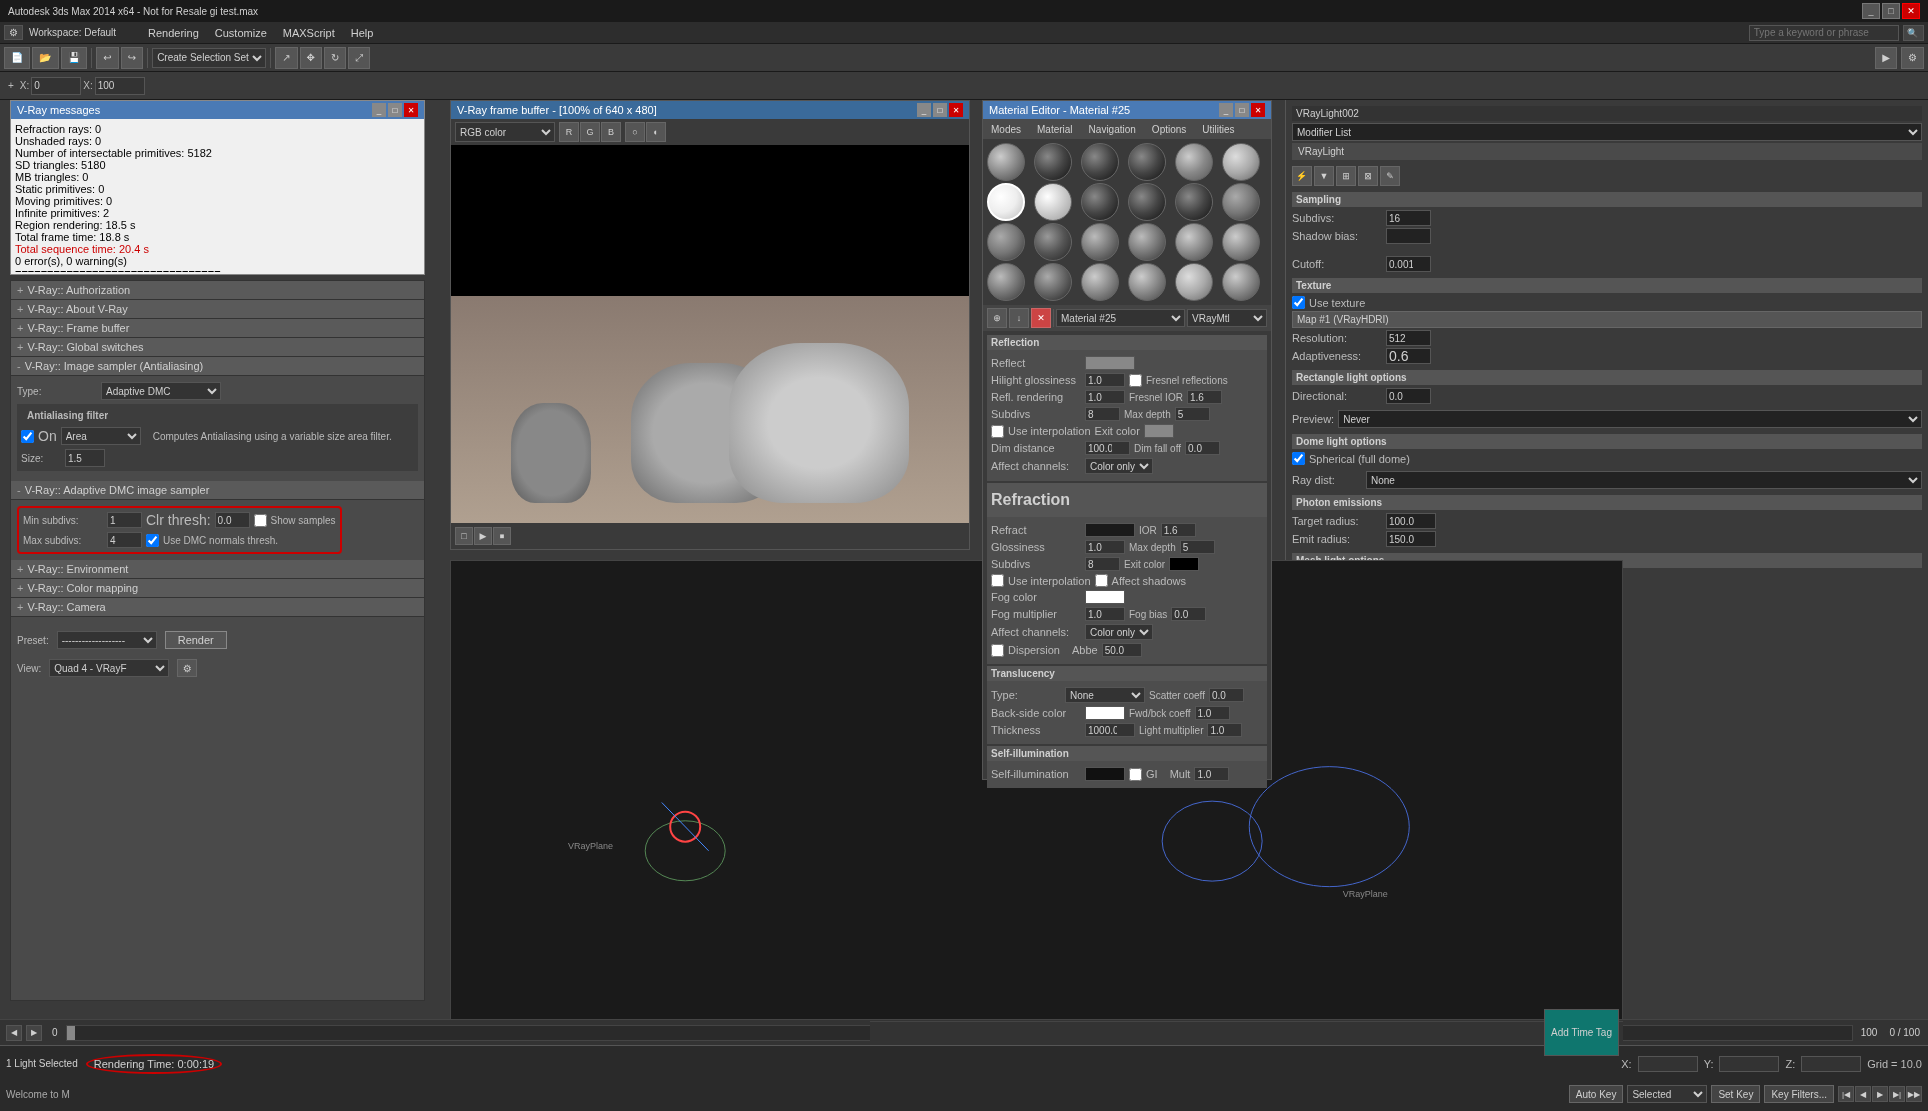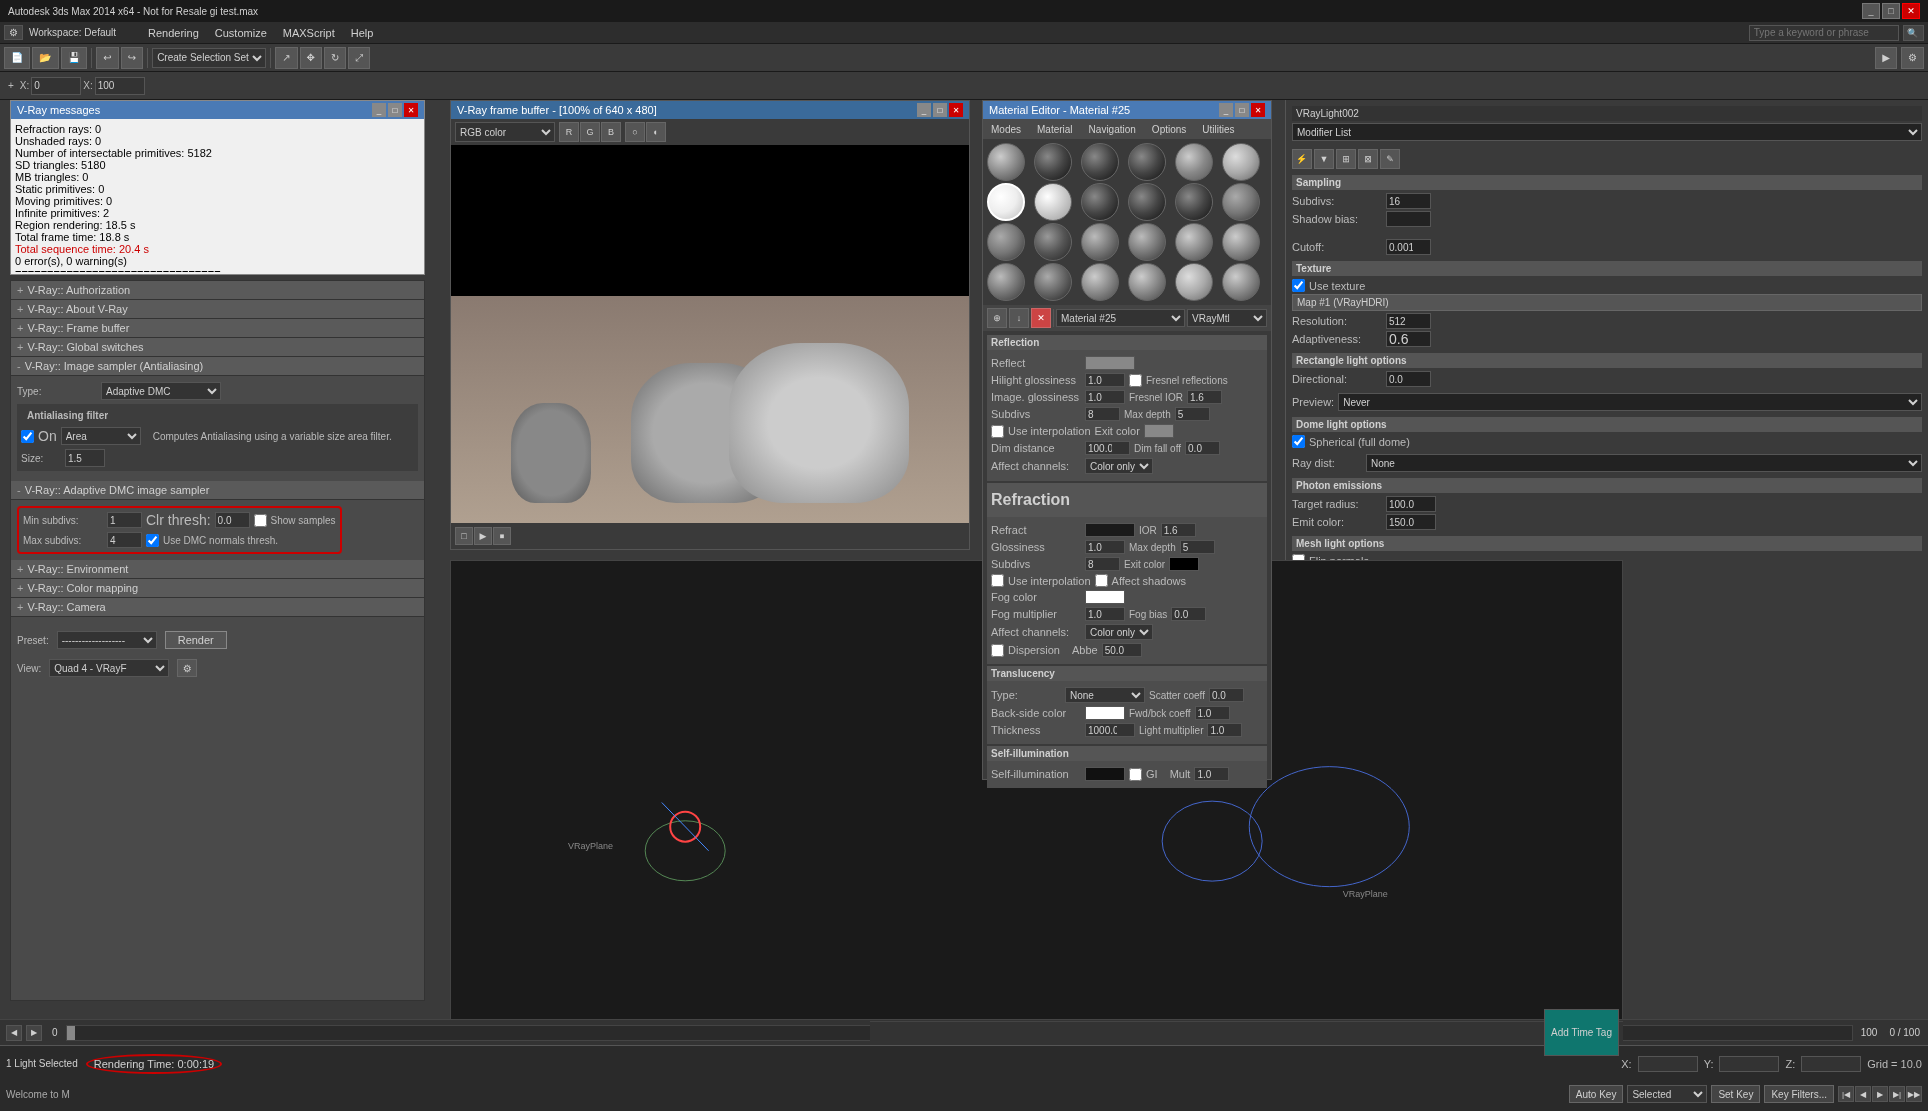--- a/index.html
+++ b/index.html
@@ -309,21 +309,21 @@
           <span style="min-width:90px; color:#bbb;">Reflect</span>
           <div style="width:50px; height:14px; background:#888; border:1px solid #555;"></div>
         </div>
         <div style="display:flex; align-items:center; margin-bottom:3px; gap:4px; font-size:10px;">
           <span style="min-width:90px; color:#bbb;">Hilight glossiness</span>
           <input type="number" style="background: rgb(51, 51, 51); border: 1px solid rgb(85, 85, 85); color: rgb(208, 208, 208); width: 40px; height: 14px; padding: 0px 2px; font-size: 10px;" value="1.0">
           <input type="checkbox" style="">
           <span style="color:#bbb; font-size:10px;">Fresnel reflections</span>
         </div>
         <div style="display:flex; align-items:center; margin-bottom:3px; gap:4px; font-size:10px;">
-          <span style="min-width:90px; color:#bbb;">Image. glossiness</span>
+          <span style="min-width:90px; color:#bbb;">Refl. rendering</span>
           <input type="number" style="background: rgb(51, 51, 51); border: 1px solid rgb(85, 85, 85); color: rgb(208, 208, 208); width: 40px; height: 14px; padding: 0px 2px; font-size: 10px;" value="1.0">
           <span style="color:#bbb; font-size:10px;">Fresnel IOR</span>
           <input type="number" style="background: rgb(51, 51, 51); border: 1px solid rgb(85, 85, 85); color: rgb(208, 208, 208); width: 35px; height: 14px; padding: 0px 2px; font-size: 10px;" value="1.6">
         </div>
         <div style="display:flex; align-items:center; margin-bottom:3px; gap:4px; font-size:10px;">
           <span style="min-width:90px; color:#bbb;">Subdivs</span>
           <input type="number" style="background: rgb(51, 51, 51); border: 1px solid rgb(85, 85, 85); color: rgb(208, 208, 208); width: 35px; height: 14px; padding: 0px 2px; font-size: 10px;" value="8">
           <span style="color:#bbb; font-size:10px;">Max depth</span>
           <input type="number" style="background: rgb(51, 51, 51); border: 1px solid rgb(85, 85, 85); color: rgb(208, 208, 208); width: 35px; height: 14px; padding: 0px 2px; font-size: 10px;" value="5">
         </div>
@@ -442,20 +442,21 @@
 
   </div>
 </div>
 
 <div style="position:absolute; top:100px; left:1285px; right:0; bottom:110px; background:#3a3a3a; border-left:1px solid #555; overflow-y:auto; padding:6px;">
   <div style="margin-bottom:6px;">
     <div style="color:#d0d0d0; font-size:10px; margin-bottom:2px; background:#333; padding:2px 4px;">VRayLight002</div>
     <select style="background:#222; border:1px solid #555; color:#d0d0d0; width:100%; height:18px; font-size:10px; margin-bottom:2px;">
       <option>Modifier List</option>
     </select>
+    <div style="background:#4a4a4a; padding:3px 6px; font-size:10px; color:#d0d0d0; margin-bottom:2px;">VRayLight</div>
   </div>
 
   <div style="display:flex; gap:2px; margin-bottom:6px;">
     <button style="background:#555; border:1px solid #666; color:#d0d0d0; width:20px; height:20px; font-size:9px; cursor:pointer;">⚡</button>
     <button style="background:#555; border:1px solid #666; color:#d0d0d0; width:20px; height:20px; font-size:9px; cursor:pointer;">▼</button>
     <button style="background:#555; border:1px solid #666; color:#d0d0d0; width:20px; height:20px; font-size:9px; cursor:pointer;">⊞</button>
     <button style="background:#555; border:1px solid #666; color:#d0d0d0; width:20px; height:20px; font-size:9px; cursor:pointer;">⊠</button>
     <button style="background:#555; border:1px solid #666; color:#d0d0d0; width:20px; height:20px; font-size:9px; cursor:pointer;">✎</button>
   </div>
 
@@ -524,21 +525,21 @@
     </select>
   </div>
 
   <div style="margin-bottom:6px;">
     <div style="background:#555; padding:2px 4px; font-size:10px; font-weight:bold; margin-bottom:3px;">Photon emissions</div>
     <div style="display:flex; align-items:center; margin-bottom:2px; gap:4px; font-size:10px;">
       <span style="min-width:90px; color:#bbb;">Target radius:</span>
       <input type="number" style="background: rgb(34, 34, 34); border: 1px solid rgb(85, 85, 85); color: rgb(208, 208, 208); width: 50px; height: 16px; padding: 0px 2px; font-size: 10px;" value="100.0">
     </div>
     <div style="display:flex; align-items:center; margin-bottom:2px; gap:4px; font-size:10px;">
-      <span style="min-width:90px; color:#bbb;">Emit color:</span>
+      <span style="min-width:90px; color:#bbb;">Emit radius:</span>
       <input type="number" style="background: rgb(34, 34, 34); border: 1px solid rgb(85, 85, 85); color: rgb(208, 208, 208); width: 50px; height: 16px; padding: 0px 2px; font-size: 10px;" value="150.0">
     </div>
   </div>
 
   <div style="margin-bottom:6px;">
     <div style="background:#555; padding:2px 4px; font-size:10px; font-weight:bold; margin-bottom:3px;">Mesh light options</div>
     <div style="display:flex; align-items:center; gap:4px; font-size:10px;">
       <input type="checkbox" style="">
       <span style="color:#bbb;">Flip normals</span>
     </div>

